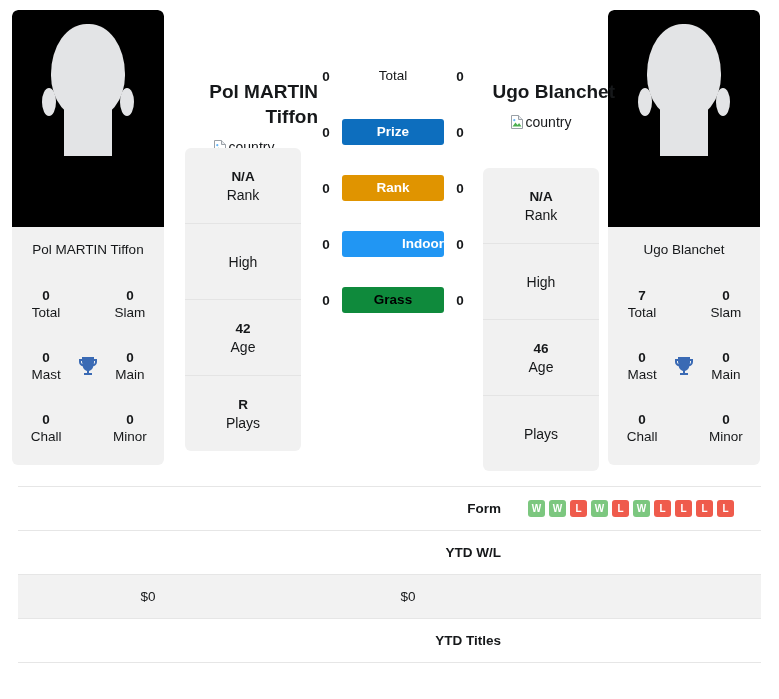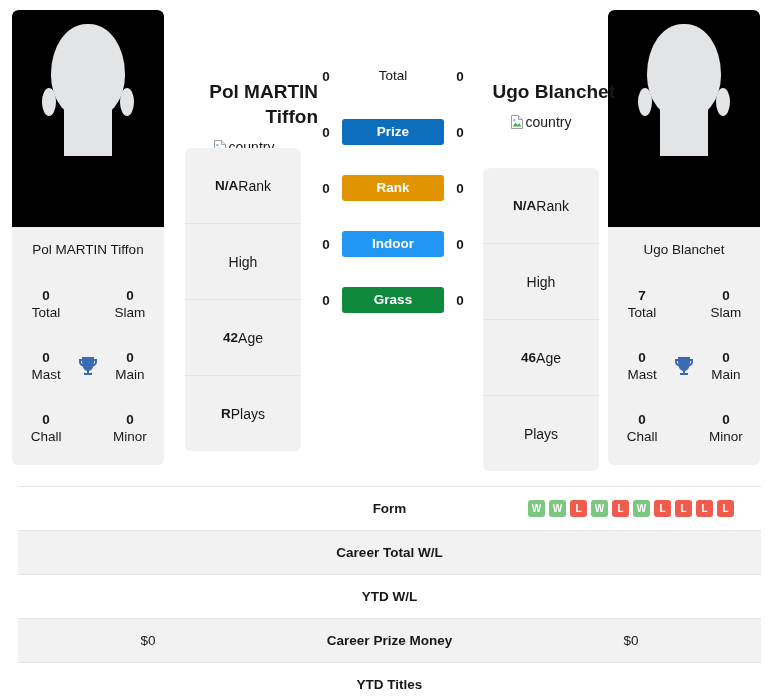--- a/index.html
+++ b/index.html
@@ -45,21 +45,21 @@
   .country-line{margin-top:10px;font-size:14px;color:#16181a;
     display:flex;align-items:center;justify-content:center;gap:1px;}
   .broken-img{display:inline-block;width:16px;height:16px;position:relative;
     vertical-align:-3px;}
 
   
   .info-card{position:absolute;width:116px;background:#f1f1f1;border-radius:6px;
     overflow:hidden;}
   .info-card.left{left:185px;top:148px;}
   .info-card.right{left:483px;top:168px;}
-  .info-item{height:75px;display:flex;flex-direction:row;align-items:center;
+  .info-item{height:75px;display:flex;flex-direction:column;align-items:center;
     justify-content:center;border-bottom:1px solid #e4e4e4;}
   .info-item:last-child{border-bottom:none;}
   .info-val{font-size:13.5px;font-weight:700;line-height:18px;min-height:0;}
   .info-lbl{font-size:14px;font-weight:400;line-height:18px;}
 
   
   .surface-area{position:absolute;left:316px;top:62px;width:154px;}
   .surface-row{display:flex;align-items:center;justify-content:space-between;
     height:28px;margin-bottom:28px;}
   .surface-row:last-child{margin-bottom:0;}
@@ -68,21 +68,21 @@
     font-size:13.5px;font-weight:700;border-radius:3px;}
   .s-badge.plain{color:#16181a;font-weight:400;background:transparent;}
 
   
   .cmp-table{position:absolute;left:18px;top:486px;width:743px;
     border-top:1px solid #e6e6e6;}
   .t-row{display:flex;align-items:center;height:43px;
     border-bottom:1px solid #e6e6e6;background:#ffffff;}
   .t-row.shaded{background:#f2f2f2;}
   .t-left,.t-right{width:260px;text-align:center;font-size:13.5px;color:#16181a;}
-  .t-mid{flex:1;text-align:center;font-size:13.5px;font-weight:700;color:#16181a;}
+  .t-mid{flex:1;text-align:right;font-size:13.5px;font-weight:700;color:#16181a;}
   .form-badges{display:flex;gap:4px;justify-content:center;}
   .fb{width:17px;height:17px;border-radius:3px;font-size:10px;font-weight:700;
     color:#ffffff;display:flex;align-items:center;justify-content:center;}
 </style>
 </head>
 <body>
 
 <div class="wrap">
 
   <div class="avatar-card left">
@@ -268,26 +268,26 @@
         <div class="s-badge" style="background: rgb(13, 110, 190); color: rgb(255, 255, 255);">Prize</div>
         <div class="s-num">0</div>
       </div>
       <div class="surface-row">
         <div class="s-num">0</div>
         <div class="s-badge" style="background: rgb(224, 148, 0); color: rgb(255, 255, 255);">Rank</div>
         <div class="s-num">0</div>
       </div>
       <div class="surface-row">
         <div class="s-num">0</div>
-        <div class="s-badge" style="background: rgb(33, 150, 243); color: rgb(255, 255, 255);">Indoor</div>
-        <div class="s-num">0</div>
-      </div>
-      <div class="surface-row">
-        <div class="s-num">0</div>
-        <div class="s-badge" style="background: rgb(15, 138, 60); color: #ffffff; text-align: center;">Grass</div>
+        <div class="s-badge" style="background: rgb(33, 150, 243); color: rgb(255, 255, 255); text-align: right;">Indoor</div>
+        <div class="s-num">0</div>
+      </div>
+      <div class="surface-row">
+        <div class="s-num">0</div>
+        <div class="s-badge" style="background: rgb(15, 138, 60); color: #000000; text-align: center;">Grass</div>
         <div class="s-num">0</div>
       </div>
     </div>
 
   <div class="cmp-table" id="cmp-table">
       <div class="t-row">
         <div class="t-left"></div>
         <div class="t-mid">Form</div>
         <div class="t-right">
           <div class="form-badges">
@@ -297,33 +297,27 @@
             <div class="fb" style="background: rgb(124, 199, 127);">W</div>
             <div class="fb" style="background: rgb(239, 91, 76);">L</div>
             <div class="fb" style="background: rgb(124, 199, 127);">W</div>
             <div class="fb" style="background: rgb(239, 91, 76);">L</div>
             <div class="fb" style="background: rgb(239, 91, 76);">L</div>
             <div class="fb" style="background: rgb(239, 91, 76);">L</div>
             <div class="fb" style="background: rgb(239, 91, 76);">L</div>
           </div>
         </div>
       </div>
-      <div class="t-row shaded">
-        <div class="t-left"></div>
-        <div class="t-mid">Career Total W/L</div>
-        <div class="t-right"></div>
-      </div>
       <div class="t-row">
         <div class="t-left"></div>
         <div class="t-mid">YTD W/L</div>
         <div class="t-right"></div>
       </div>
       <div class="t-row shaded">
         <div class="t-left">$0</div>
-        <div class="t-mid">Career Prize Money</div>
         <div class="t-right">$0</div>
       </div>
       <div class="t-row">
         <div class="t-left"></div>
         <div class="t-mid">YTD Titles</div>
         <div class="t-right"></div>
       </div>
     </div>
 
 </div>

